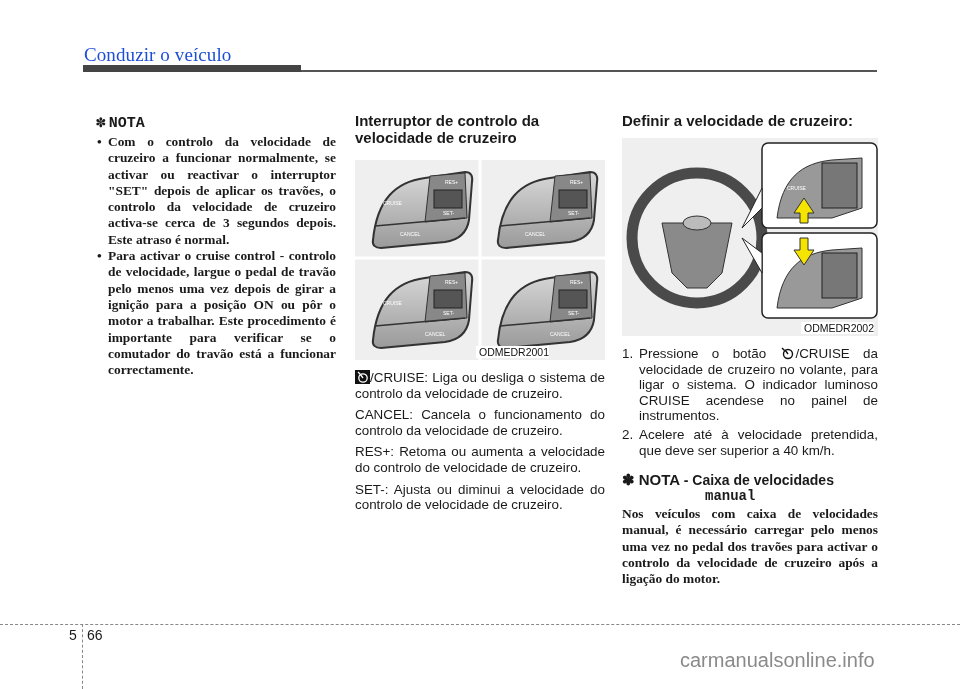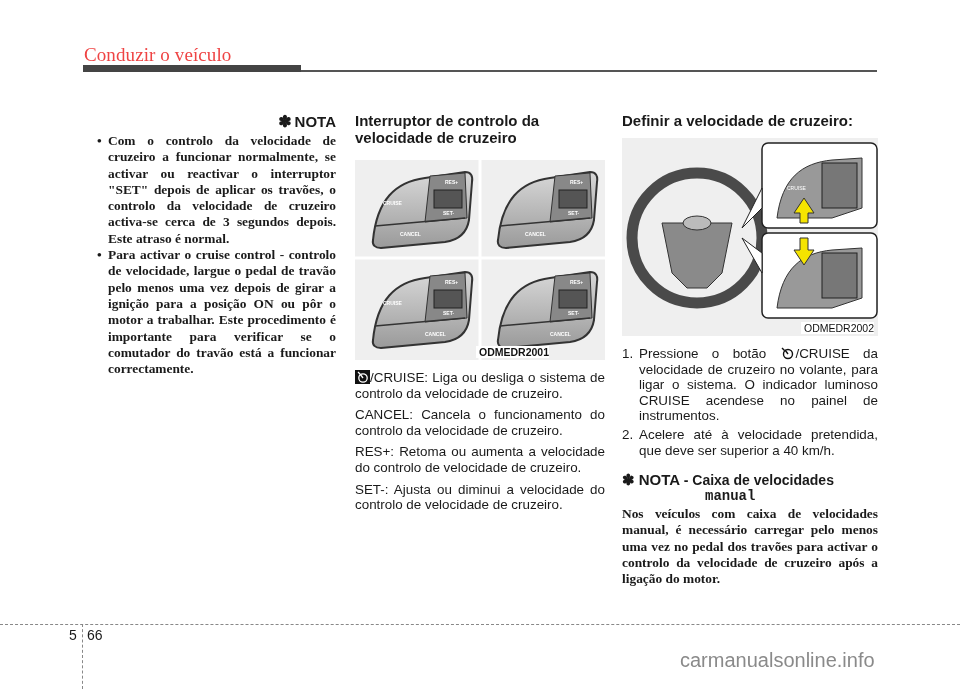--- a/index.html
+++ b/index.html
@@ -2,32 +2,32 @@
 <html><head>
   <meta charset="utf-8">
   <style>
     html, body { margin: 0; padding: 0; }
     body {
       width: 960px; height: 689px; background: #ffffff; position: relative; overflow: hidden;
       color: #1a1a1a;
     }
     .header-title {
       position: absolute; left: 84px; top: 44px;
-      font-family: "Liberation Serif", serif; font-size: 19px; color: #ef4444; letter-spacing: 0.1px;
+      font-family: "Liberation Serif", serif; font-size: 19px; color: #1d4ed8; letter-spacing: 0.1px;
     }
     .rule-thick { position: absolute; left: 83px; top: 65px; width: 218px; height: 7px; background: #444; }
     .rule-thin { position: absolute; left: 301px; top: 70px; width: 576px; height: 2px; background: #555; }
 
     .col { position: absolute; top: 112px; }
     .col1 { left: 96px; width: 240px; }
     .col2 { left: 355px; width: 250px; }
     .col3 { left: 622px; width: 256px; }
 
     .nota-title {
-      font-family: Liberation Sans, sans-serif; font-weight: bold; font-size: 15px; margin: 0 0 2px 0; text-align: right;
+      font-family: Liberation Mono, monospace; font-weight: bold; font-size: 15px; margin: 0 0 2px 0;
     }
     .nota-title .star { font-size: 16px; margin-right: 3px; }
     .serif-bold {
       font-family: "Liberation Serif", serif; font-weight: bold; font-size: 13.4px; line-height: 16.3px;
       text-align: justify; text-align-last: left;
     }
     .bullets { list-style: none; margin: 0; padding: 0; }
     .bullets li { position: relative; padding-left: 12px; margin: 0; }
     .bullets li::before { content: "•"; position: absolute; left: 1px; top: 0; }
 
@@ -71,21 +71,21 @@
     <span class="star">✽</span><span>NOTA</span>
   </div>
   <ul class="bullets serif-bold">
     <li>Com o controlo da velocidade de cruzeiro a funcionar normalmente, se activar ou reactivar o interruptor "SET" depois de aplicar os travões, o controlo da velocidade de cruzeiro activa-se cerca de 3 segundos depois. Este atraso é normal.</li>
     <li>Para activar o cruise control - controlo de velocidade, largue o pedal de travão pelo menos uma vez depois de girar a ignição para a posição ON ou pôr o motor a trabalhar. Este procedimento é importante para verificar se o comutador do travão está a funcionar correctamente.</li>
   </ul>
 </div>
 
 <div class="col col2">
   <h2 class="h-sans">Interruptor de controlo da velocidade de cruzeiro</h2>
-  <div class="figure" style="width:198px;height:200px;margin-top:14px;font-weight:bold;">
+  <div class="figure" style="width:198px;height:200px;margin-top:14px;">
     <svg width="250" height="200" viewBox="0 0 250 200">
       <defs>
         <linearGradient id="g1" x1="0" y1="0" x2="0" y2="1">
           <stop offset="0" stop-color="#d8d8d8"></stop>
             <stop offset="1" stop-color="#9a9a9a"></stop>
         </linearGradient>
       </defs>
       <rect x="0" y="0" width="250" height="200" fill="#efefef"></rect>
       <line x1="125" y1="0" x2="125" y2="200" stroke="#fff" stroke-width="3"></line>
       <line x1="0" y1="98" x2="250" y2="98" stroke="#fff" stroke-width="3"></line>

